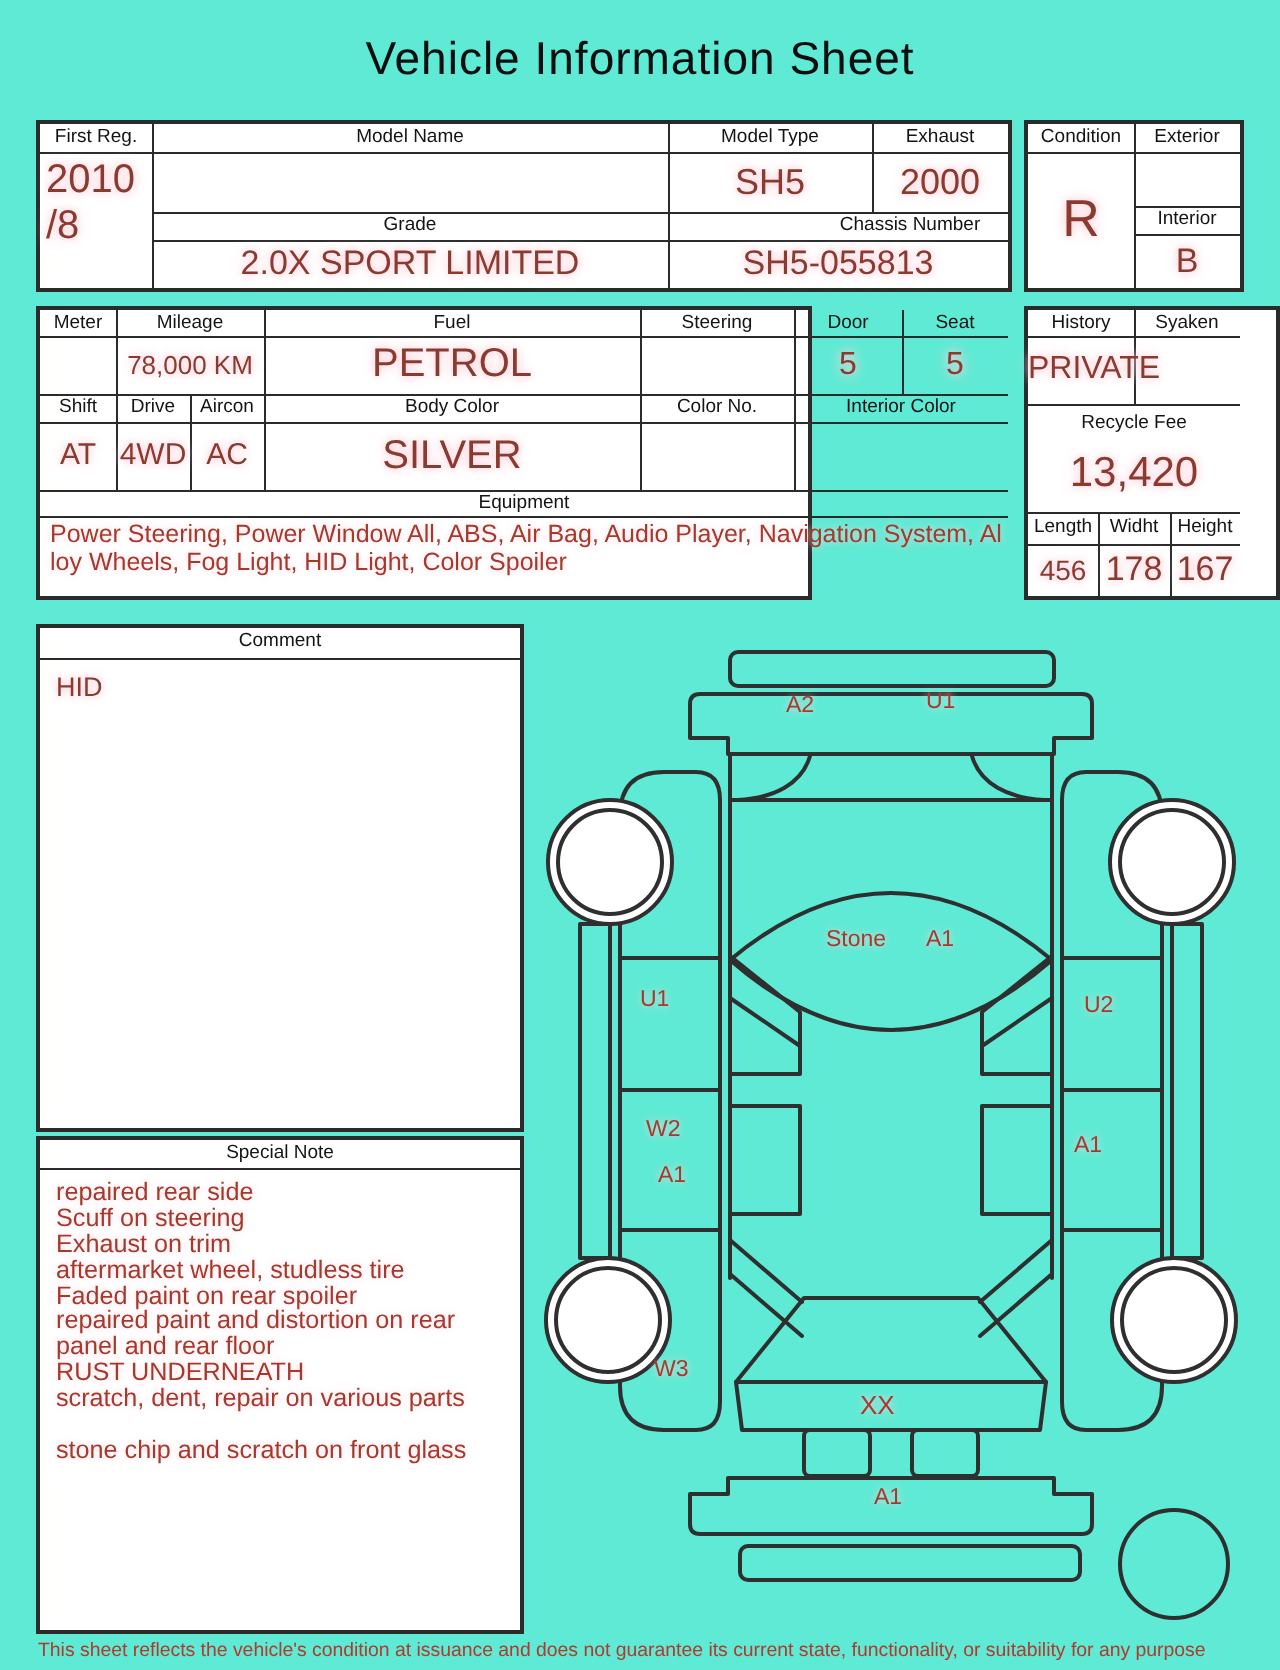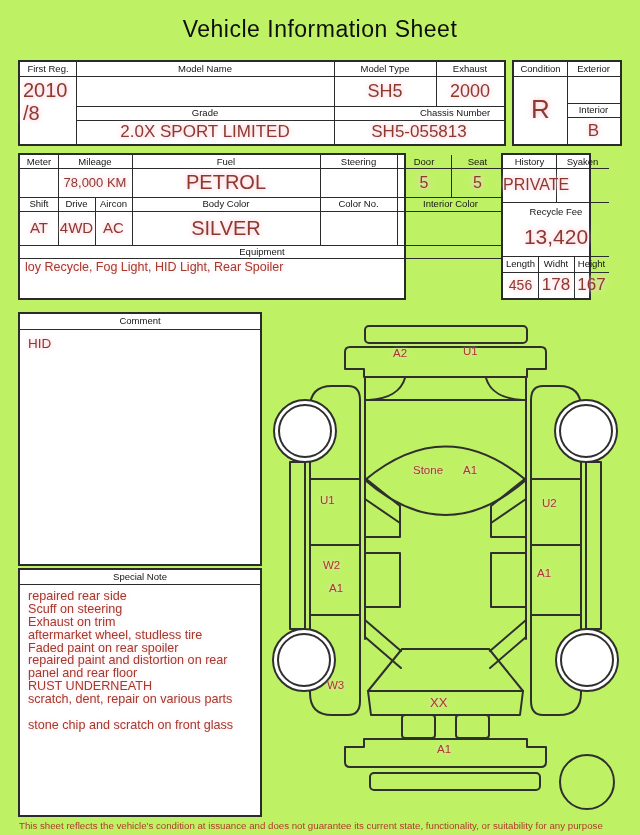--- a/index.html
+++ b/index.html
@@ -1,16 +1,16 @@
 <!DOCTYPE html>
 <html><head>
 <meta charset="utf-8">
 <style>
   html,body{margin:0;padding:0;background:#fff;}
-  #sheet{position:relative;width:640px;height:835px;background:#bef264;
+  #sheet{position:relative;width:640px;height:835px;background:#5eead4;
          font-family:"Liberation Sans","DejaVu Sans",sans-serif;overflow:hidden;}
   .box{position:absolute;border:2px solid #2b2b2b;background:#fff;box-sizing:border-box;}
   .hl{position:absolute;height:1px;background:#2b2b2b;}
   .vl{position:absolute;width:1px;background:#2b2b2b;}
   .hdr{position:absolute;font-size:9.5px;color:#141414;text-align:center;white-space:nowrap;line-height:12px;}
   .val{position:absolute;color:#8b3a2f;text-align:center;white-space:nowrap;
        text-shadow:0 0 4px #ffc9d4,0 0 8px #ffdce3;}
   .note{color:#a5392c;text-shadow:0 0 4px #ffd4dd;}
   #title{position:absolute;top:16px;left:0;width:640px;text-align:center;
          font-size:23px;color:#0e0e0e;letter-spacing:0.5px;}
@@ -106,25 +106,26 @@
 
     <div class="val" style="left:0;top:56px;width:38px;font-size:15px;line-height:34px;">AT</div>
     <div class="val" style="left:38px;top:56px;width:37px;font-size:15px;line-height:34px;">4WD</div>
     <div class="val" style="left:75px;top:56px;width:37px;font-size:15px;line-height:34px;">AC</div>
     <div class="val" style="left:112px;top:56px;width:188px;font-size:20px;line-height:34px;">SILVER</div>
     <div class="val" style="left:300px;top:56px;width:77px;font-size:13px;line-height:34px;"></div>
     <div class="val" style="left:377px;top:56px;width:107px;font-size:13px;line-height:34px;"></div>
 
     <div class="hdr" style="left:0;top:91px;width:484px;">Equipment</div>
     <div style="position:absolute;left:5px;top:106px;width:476px;">
-      <div class="eqline note">loy Recycle, Fog Light, HID Light, Rear Spoiler</div>
+      <div class="eqline note">Power Steering, Power Window  All, ABS, Air Bag, Audio Player, Navigation System, Al</div>
+      <div class="eqline note">loy Wheels, Fog Light, HID Light, Color Spoiler</div>
     </div>
   </div>
 
-  <div class="box" style="left:501px;top:153px;width:90px;height:147px;">
+  <div class="box" style="left:512px;top:153px;width:128px;height:147px;">
     <div class="hl" style="left:0;top:13px;width:106px;"></div>
     <div class="vl" style="left:53px;top:0;height:47px;"></div>
     <div class="hl" style="left:0;top:47px;width:106px;"></div>
     <div class="hl" style="left:0;top:101px;width:106px;"></div>
     <div class="vl" style="left:35px;top:101px;height:42px;"></div>
     <div class="vl" style="left:71px;top:101px;height:42px;"></div>
     <div class="hl" style="left:0;top:117px;width:106px;"></div>
 
     <div class="hdr" style="left:0;top:1px;width:53px;">History</div>
     <div class="hdr" style="left:53px;top:1px;width:53px;">Syaken</div>

